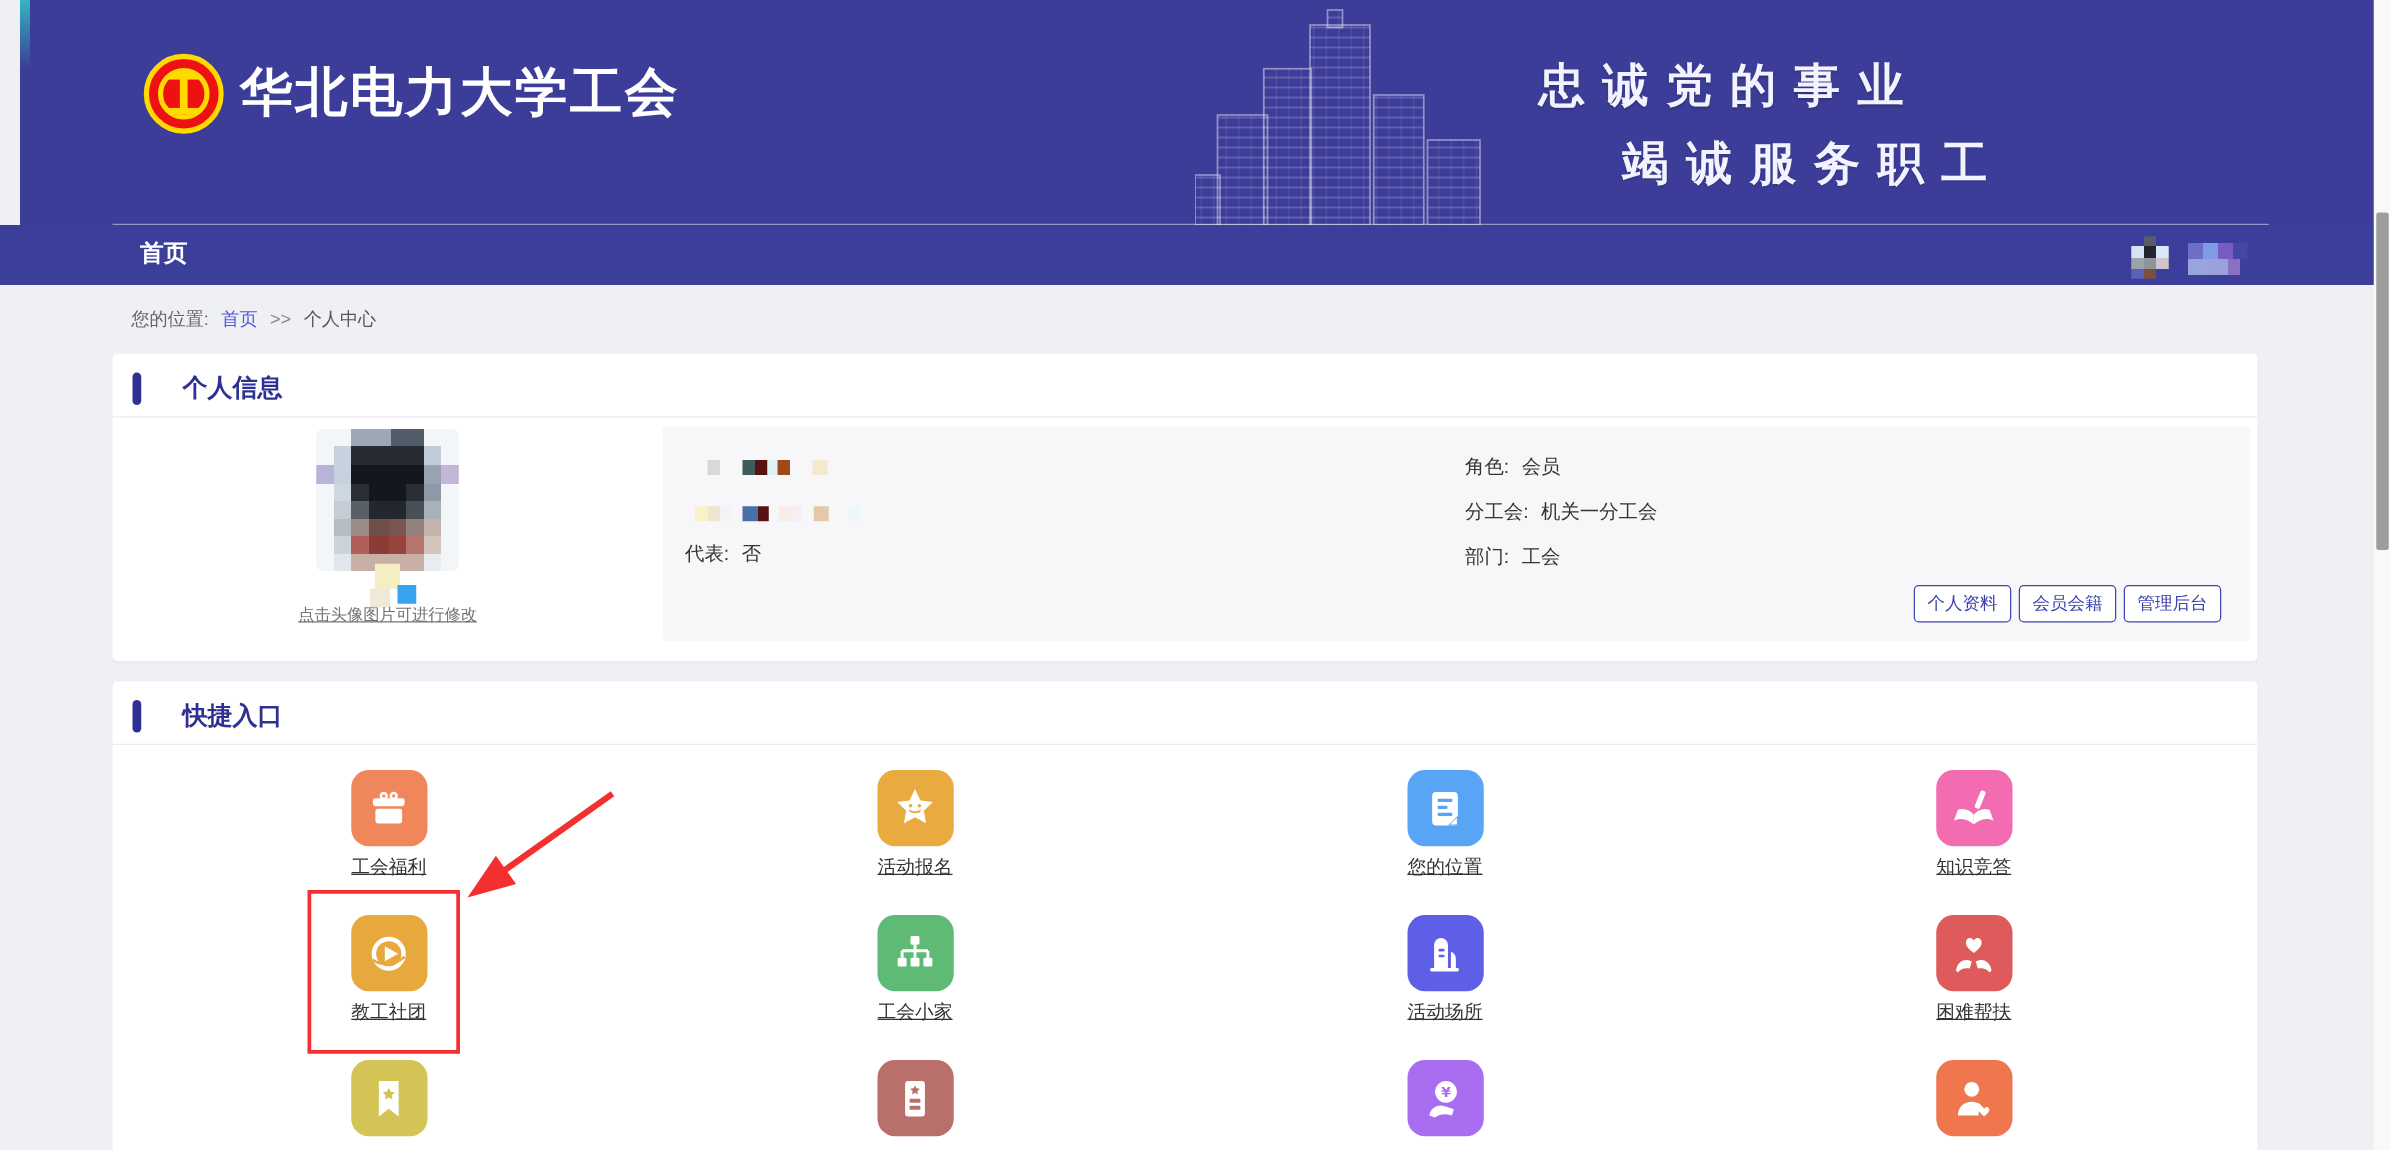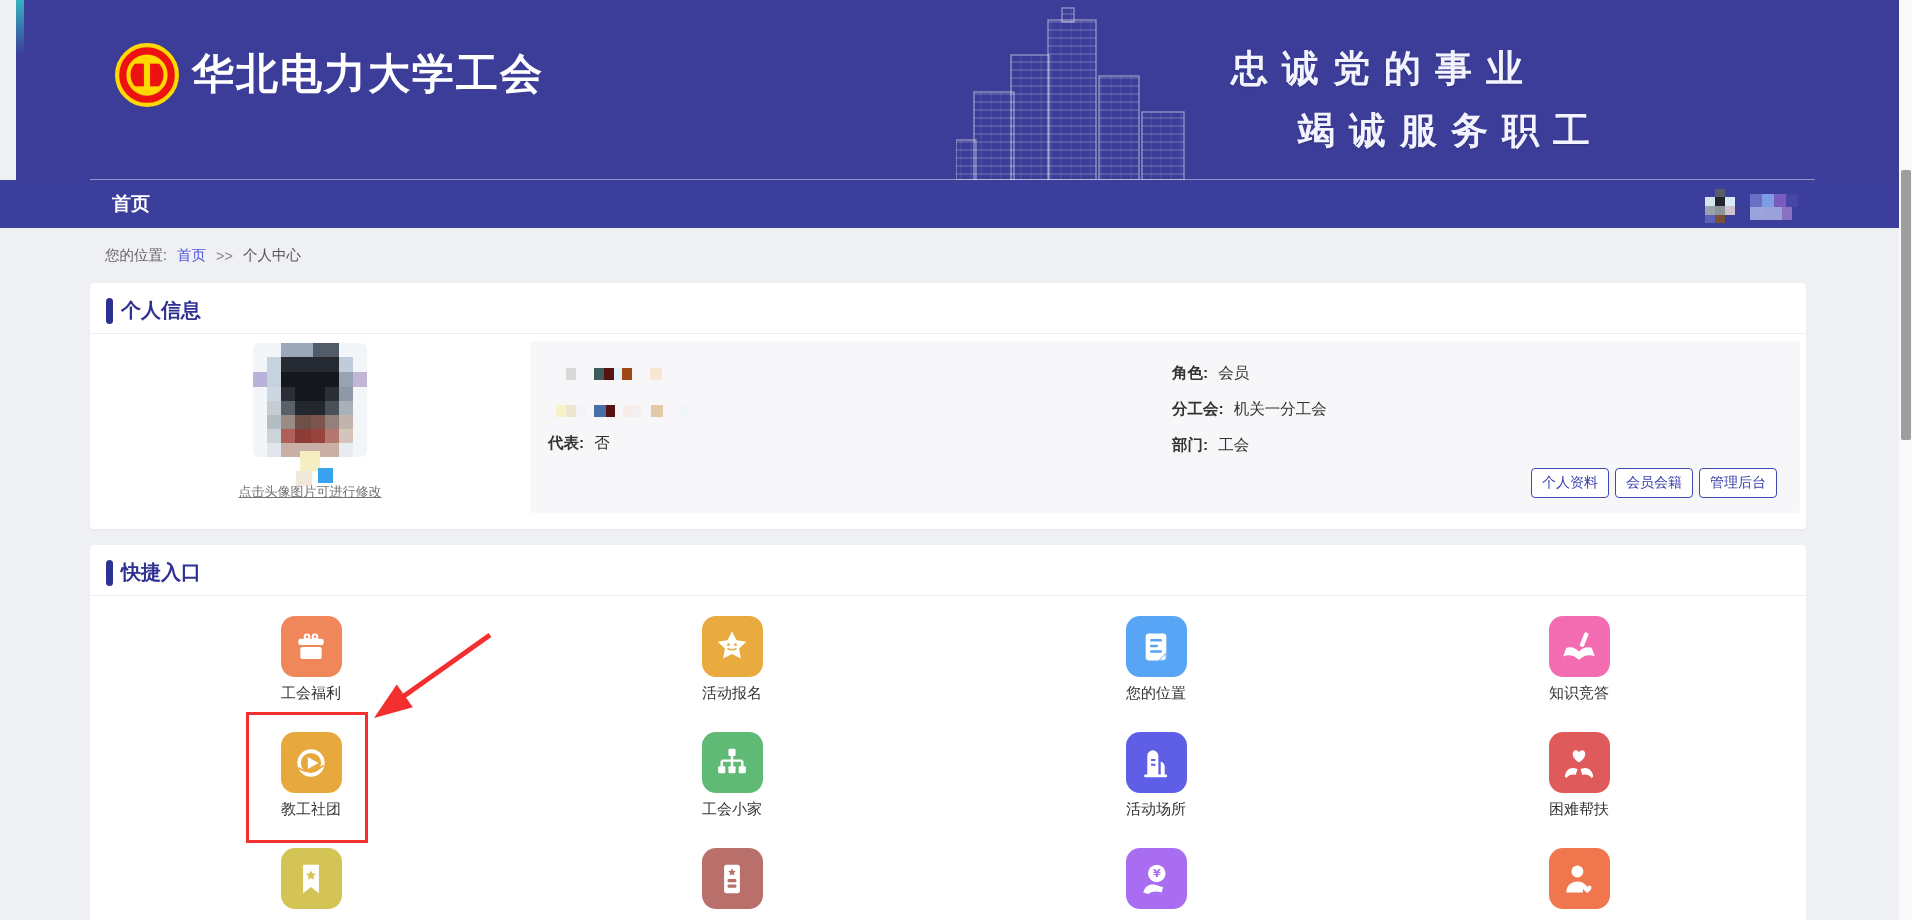--- a/index.html
+++ b/index.html
@@ -34,40 +34,40 @@
   .bc-sep { color:#888; }
   .bc-current { color:#555; }
 
   
   .card { position:absolute; left:90px; width:1716px; background:#ffffff; border-radius:4px;
           box-shadow:0 1px 2px rgba(0,0,0,.04); }
   .profile-card { top:283px; height:246px; }
   .quick-card { top:545px; height:380px; }
   .sec-head { position:absolute; left:16px; top:14px; display:flex; align-items:center; gap:8px; }
   .sec-bar { width:7px; height:26px; border-radius:4px; background:#2e3192; }
-  .sec-title { color:#2e3192; font-size:20px; font-weight:bold; }
+  .sec-title { color:#2e3192; font-size:20px; font-weight:bold;margin-left:25px; }
   .sec-divider { position:absolute; left:0; top:50px; width:100%; height:1px; background:#ececf2; }
 
   
   .avatar-img { position:absolute; left:163px; top:60px; width:114px; height:114px; border-radius:6px; overflow:hidden; cursor:pointer; }
   .avatar-bits { position:absolute; }
   .avatar-hint { position:absolute; left:120px; top:200px; width:200px; text-align:center; color:#737373; font-size:13px;text-decoration:underline; }
   .info-panel { position:absolute; left:440px; top:58px; width:1270px; height:172px; background:#f7f7f9; border-radius:4px; }
   .blur-row { position:absolute; display:flex; align-items:center; }
   .blur-row span { display:inline-block; height:12px; }
   .field { position:absolute; font-size:15.5px; color:#333; white-space:nowrap; }
-  .flabel { font-weight:bold; margin-right:10px; }
+  .flabel { font-weight:normal; margin-right:10px; }
   .profile-buttons { position:absolute; left:1441px; top:185px; display:flex; gap:6px; }
   .pbtn { border:1px solid #4147b0; color:#3b41ad; background:#ffffff; border-radius:4px;
           font-size:14px; padding:5px 10px; cursor:pointer; white-space:nowrap; font-family:inherit; }
 
   
   .qcell { position:absolute; width:200px; display:flex; flex-direction:column; align-items:center; cursor:pointer; }
   .qicon { width:61px; height:61px; border-radius:14px; display:flex; align-items:center; justify-content:center; }
-  .qlabel { margin-top:7px; font-size:15px; color:#333; height:18px; }
+  .qlabel { margin-top:7px; font-size:15px; color:#333; height:18px;text-decoration:underline; }
 
   
   .red-box { position:absolute; left:156px; top:167px; width:122px; height:131px;
              border:3px solid #f3302f; pointer-events:none; }
   .red-arrow { position:absolute; left:0; top:0; pointer-events:none; }
 
   
   .scrollbar { position:absolute; right:0; top:0; width:13px; height:920px; background:#f9f9f9; }
   .scroll-thumb { position:absolute; right:1px; top:170px; width:10px; height:270px; background:#9e9e9e; border-radius:2px; }
 </style>

